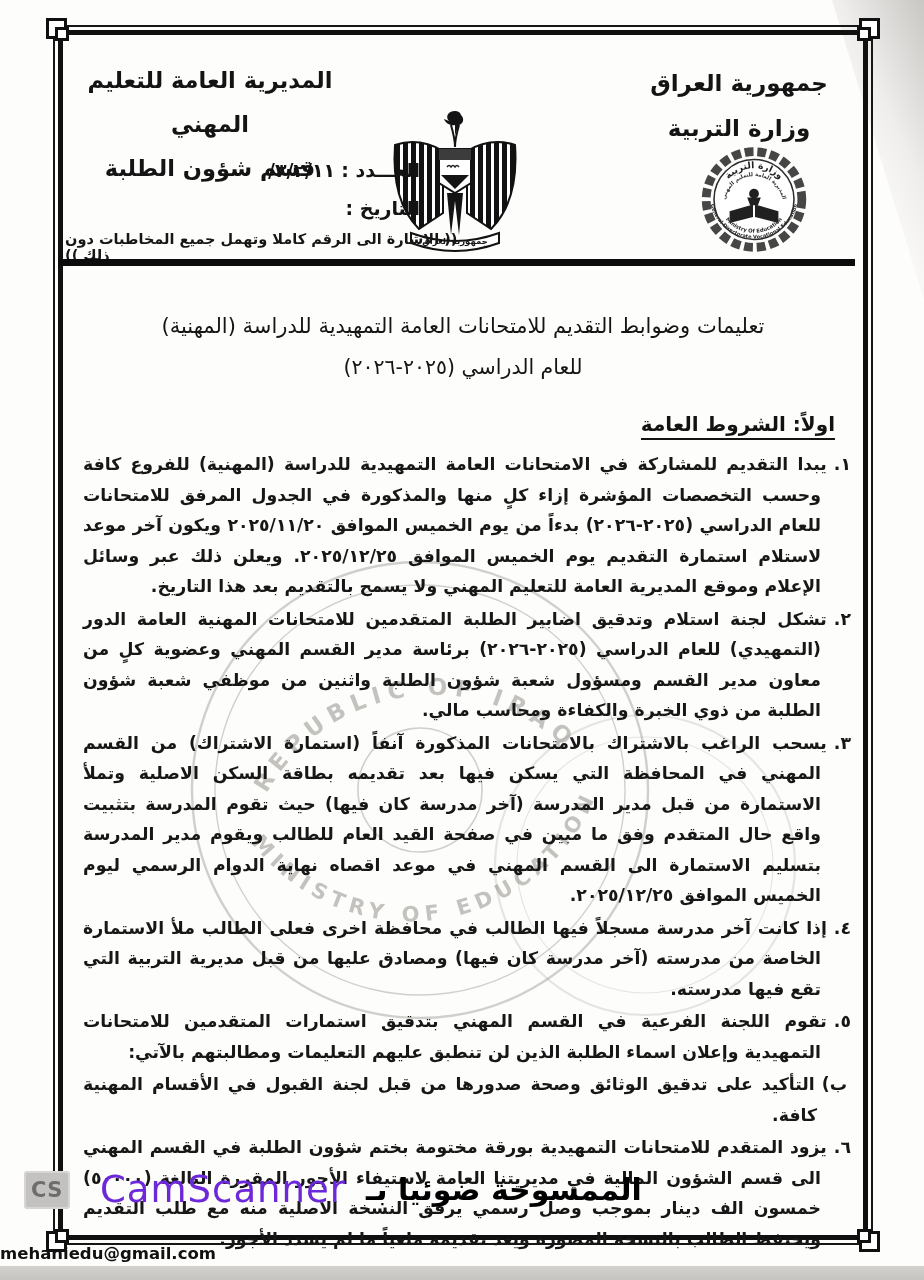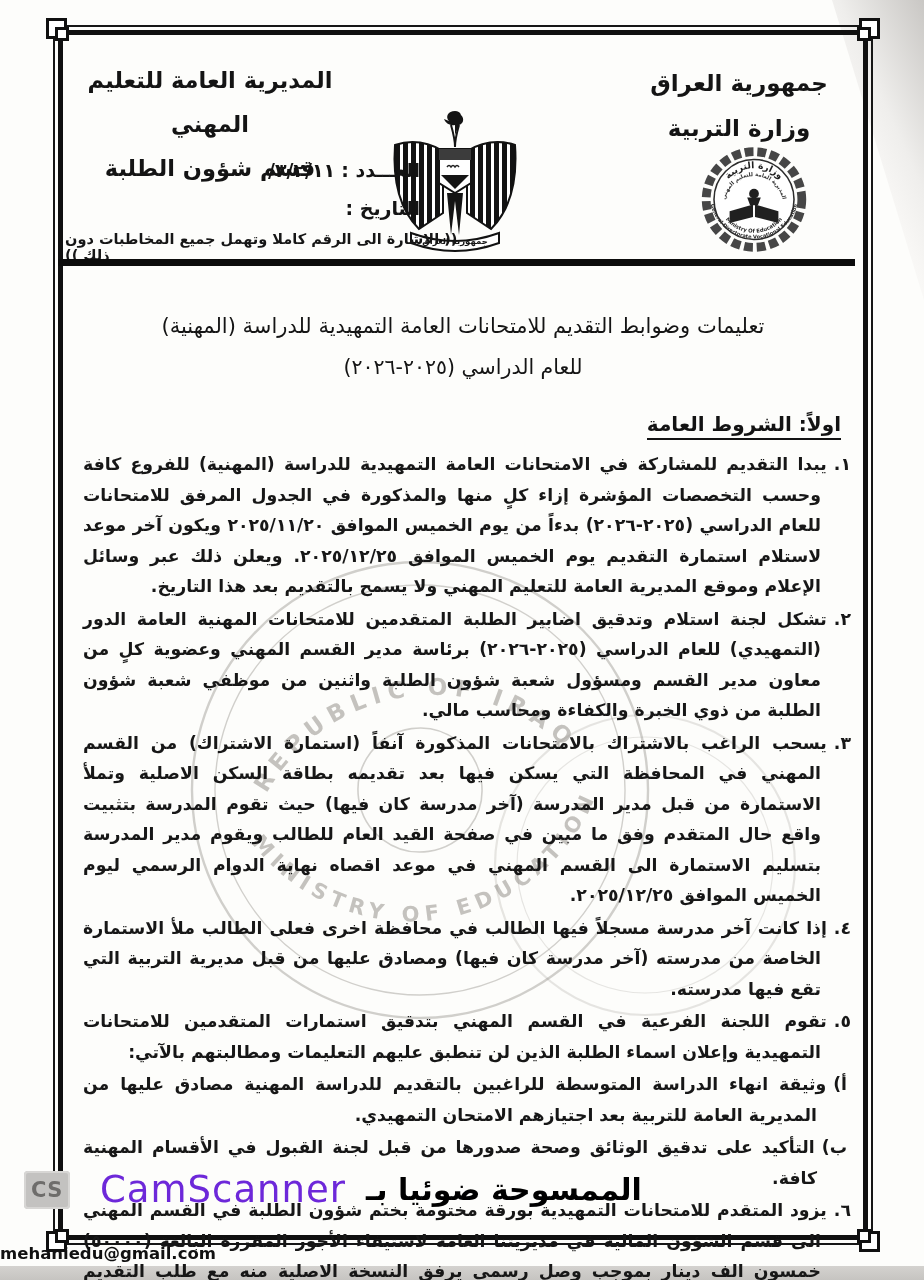--- a/index.html
+++ b/index.html
@@ -27,21 +27,21 @@
   .numdate{position:absolute;top:116px;left:95px;width:262px;direction:rtl;text-align:right;font-size:19px;line-height:2.0;font-weight:bold;color:#141414;}
   .numdate .pad{padding-left:6px;}
   .seal{position:absolute;top:104px;right:40px;width:138px;height:122px;}
   .eagle{position:absolute;top:74px;left:326px;width:132px;height:146px;}
   .ref-note{position:absolute;top:196px;left:2px;width:420px;direction:rtl;text-align:left;font-size:14.5px;font-weight:bold;color:#161616;}
   .hr-thick{position:absolute;top:224px;left:-5px;width:797px;height:7px;background:#0c0c0c;}
 
   .title{position:absolute;left:0;right:0;text-align:center;direction:rtl;font-weight:normal;color:#141414;}
   .title1{top:279px;font-size:21px;}
   .title2{top:320px;font-size:20.5px;}
-  .section-h{position:absolute;top:377px;right:22px;direction:rtl;font-size:20px;font-weight:bold;color:#131313;
+  .section-h{position:absolute;top:377px;right:28px;direction:rtl;font-size:20px;font-weight:bold;color:#131313;
              border-bottom:2.5px solid #131313;padding-bottom:2px;}
 
   .list{position:absolute;top:414px;right:12px;left:20px;direction:rtl;text-align:justify;
         font-size:17.3px;line-height:30.5px;font-weight:bold;color:#171717;}
   .item{padding-right:30px;text-indent:-30px;margin-bottom:2px;}
   .item .num{margin-left:7px;}
   .sub{padding-right:34px;text-indent:-30px;margin-bottom:2px;}
   .sub .num{margin-left:7px;}
 
   .stamps{position:absolute;left:22px;top:520px;width:780px;height:485px;pointer-events:none;}
@@ -206,23 +206,20 @@
       <div class="item">
         <span class="num">٣.</span><span>يسحب الراغب بالاشتراك بالامتحانات المذكورة آنفاً (استمارة الاشتراك) من القسم المهني في المحافظة التي يسكن فيها بعد تقديمه بطاقة السكن الاصلية وتملأ الاستمارة من قبل مدير المدرسة (آخر مدرسة كان فيها) حيث تقوم المدرسة بتثبيت واقع حال المتقدم وفق ما مبين في صفحة القيد العام للطالب ويقوم مدير المدرسة بتسليم الاستمارة الى القسم المهني في موعد اقصاه نهاية الدوام الرسمي ليوم الخميس الموافق ٢٠٢٥/١٢/٢٥.</span>
       </div>
       <div class="item">
         <span class="num">٤.</span><span>إذا كانت آخر مدرسة مسجلاً فيها الطالب في محافظة اخرى فعلى الطالب ملأ الاستمارة الخاصة من مدرسته (آخر مدرسة كان فيها) ومصادق عليها من قبل مديرية التربية التي تقع فيها مدرسته.</span>
       </div>
       <div class="item">
         <span class="num">٥.</span><span>تقوم اللجنة الفرعية في القسم المهني بتدقيق استمارات المتقدمين للامتحانات التمهيدية وإعلان اسماء الطلبة الذين لن تنطبق عليهم التعليمات ومطالبتهم بالآتي:</span>
       </div>
       <div class="sub">
-        <span class="num">أ)</span><span>وثيقة انهاء الدراسة المتوسطة للراغبين بالتقديم للدراسة المهنية مصادق عليها من المديرية العامة للتربية بعد اجتيازهم الامتحان التمهيدي.</span>
-      </div>
-      <div class="sub">
         <span class="num">ب)</span><span>التأكيد على تدقيق الوثائق وصحة صدورها من قبل لجنة القبول في الأقسام المهنية كافة.</span>
       </div>
       <div class="item">
         <span class="num">٦.</span><span>يزود المتقدم للامتحانات التمهيدية بورقة مختومة بختم شؤون الطلبة في القسم المهني الى قسم الشؤون المالية في مديريتنا العامة لاستيفاء الأجور المقررة البالغة (٥٠٠٠٠) خمسون الف دينار بموجب وصل رسمي يرفق النسخة الاصلية منه مع طلب التقديم ويحتفظ الطالب بالنسخة المصورة ويعد تقديمه ملغياً ما لم يسدد الأجور.</span>
       </div>
     </div>
   </div>
 
   <div class="cam">
     <div class="cs-badge">CS</div>

